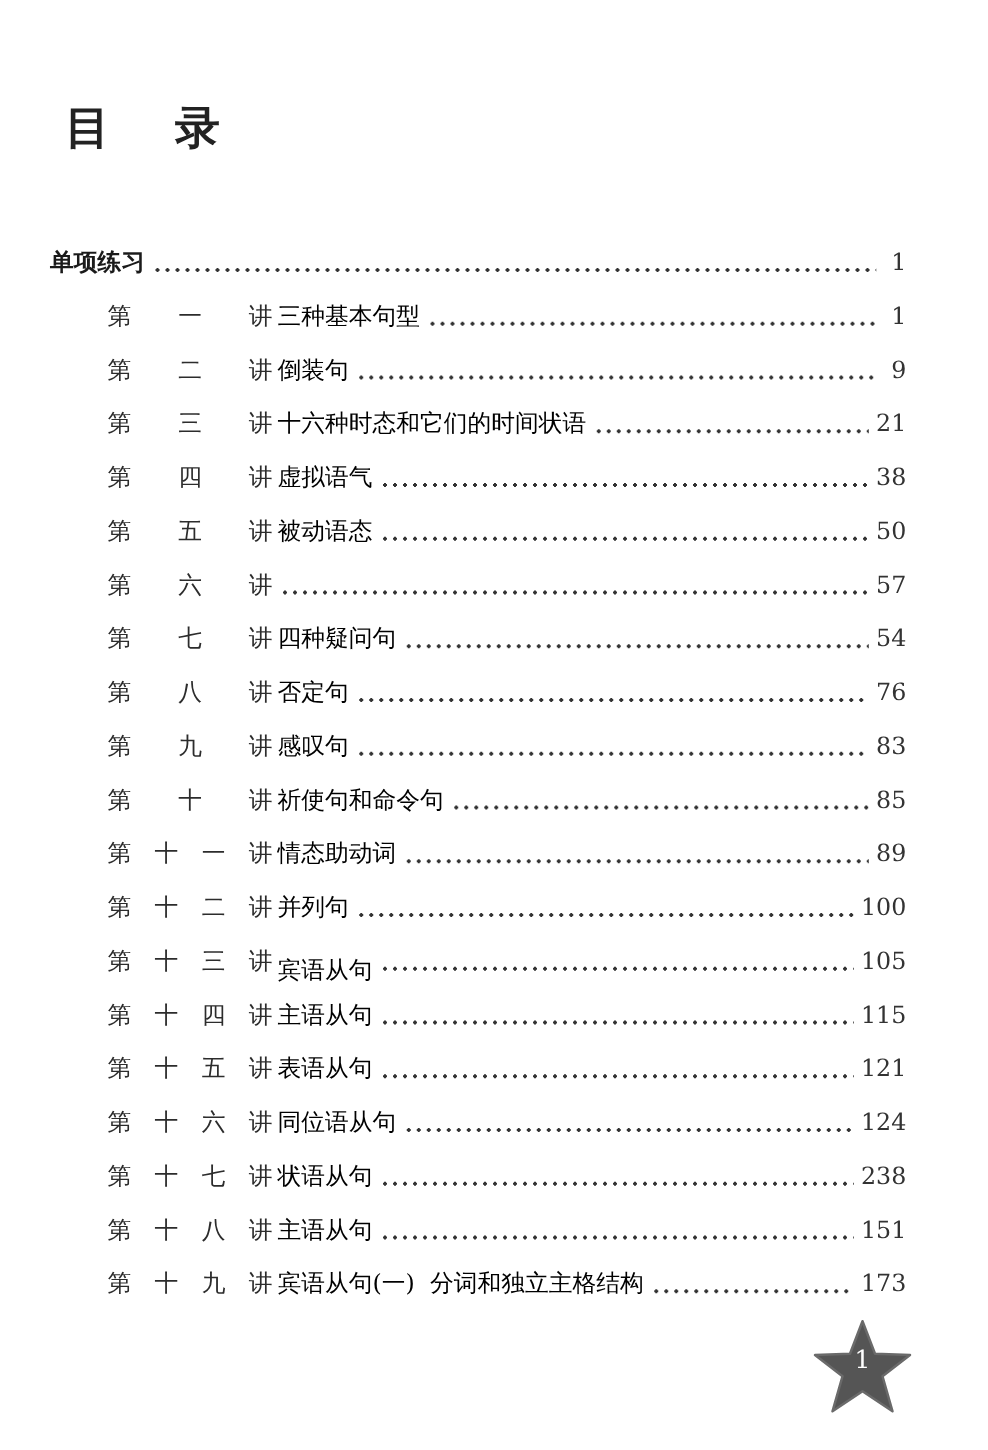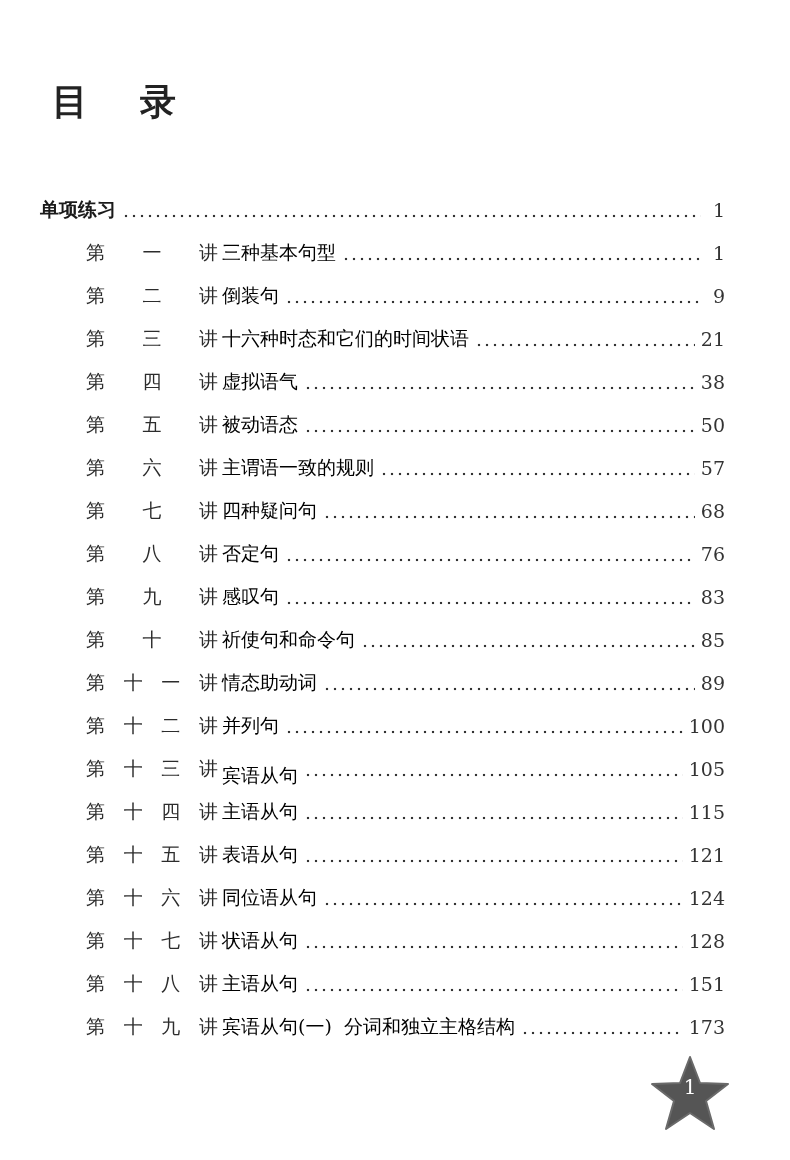--- a/index.html
+++ b/index.html
@@ -178,33 +178,32 @@
           <span class="entry-title" style="white-space: pre;">被动语态</span>
           <span class="leader"></span>
           <span class="pnum">50</span>
         </div>
         <div class="row entry-row" style="top: 260px;">
           <span class="lecture-no">
             <span>第</span>
             <span>六</span>
             <span>讲</span>
           </span>
-          <span class="entry-title" style="white-space: pre;">主谓语一致的规则</span>
           <span class="leader"></span>
           <span class="pnum">57</span>
         </div>
         <div class="row entry-row" style="top: 303px;">
           <span class="lecture-no">
             <span>第</span>
             <span>七</span>
             <span>讲</span>
           </span>
           <span class="entry-title" style="white-space: pre;">四种疑问句</span>
           <span class="leader"></span>
-          <span class="pnum">68</span>
+          <span class="pnum">54</span>
         </div>
         <div class="row entry-row" style="top: 346px;">
           <span class="lecture-no">
             <span>第</span>
             <span>八</span>
             <span>讲</span>
           </span>
           <span class="entry-title" style="white-space: pre;">否定句</span>
           <span class="leader"></span>
           <span class="pnum">76</span>
@@ -297,21 +296,21 @@
         </div>
         <div class="row entry-row" style="top: 733px;">
           <span class="lecture-no">
             <span>第</span>
             <span>十</span>
             <span>七</span>
             <span>讲</span>
           </span>
           <span class="entry-title" style="white-space: pre;">状语从句</span>
           <span class="leader"></span>
-          <span class="pnum">128</span>
+          <span class="pnum">238</span>
         </div>
         <div class="row entry-row" style="top: 776px;">
           <span class="lecture-no">
             <span>第</span>
             <span>十</span>
             <span>八</span>
             <span>讲</span>
           </span>
           <span class="entry-title" style="white-space: pre;">主语从句</span>
           <span class="leader"></span>

